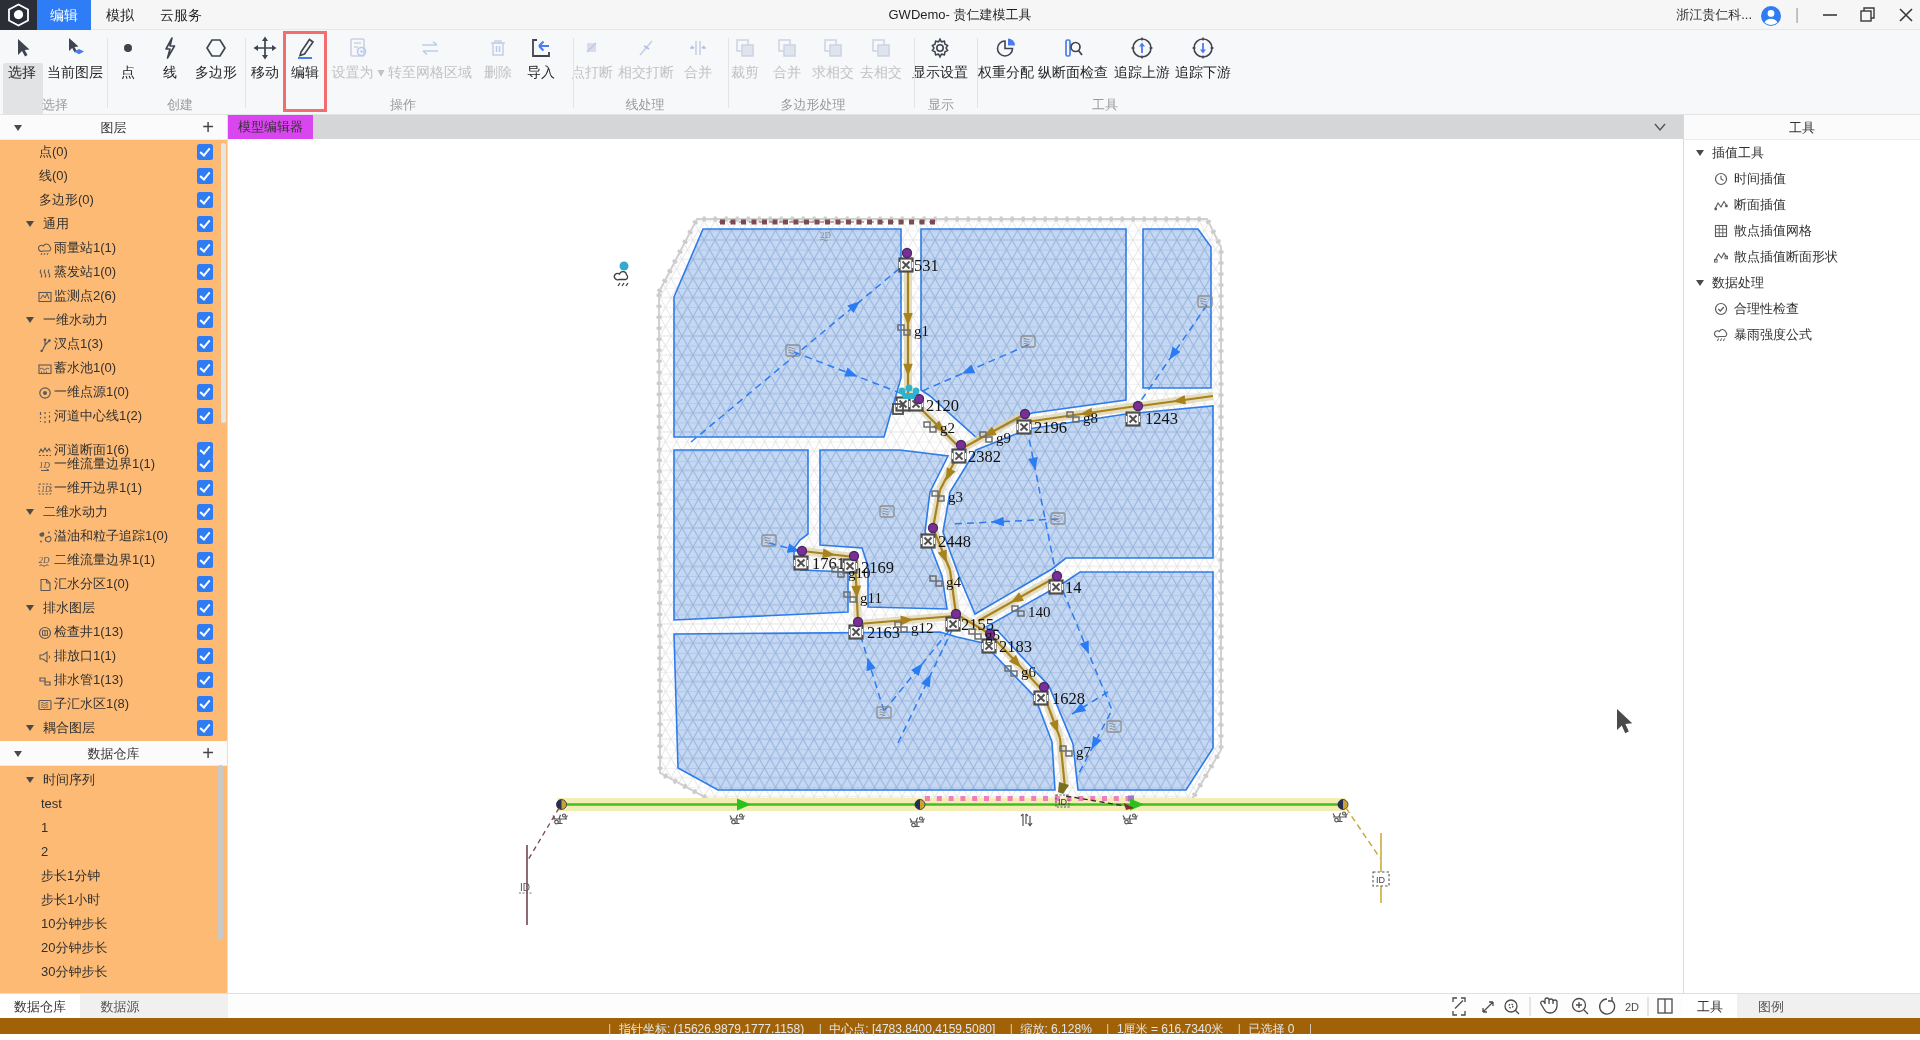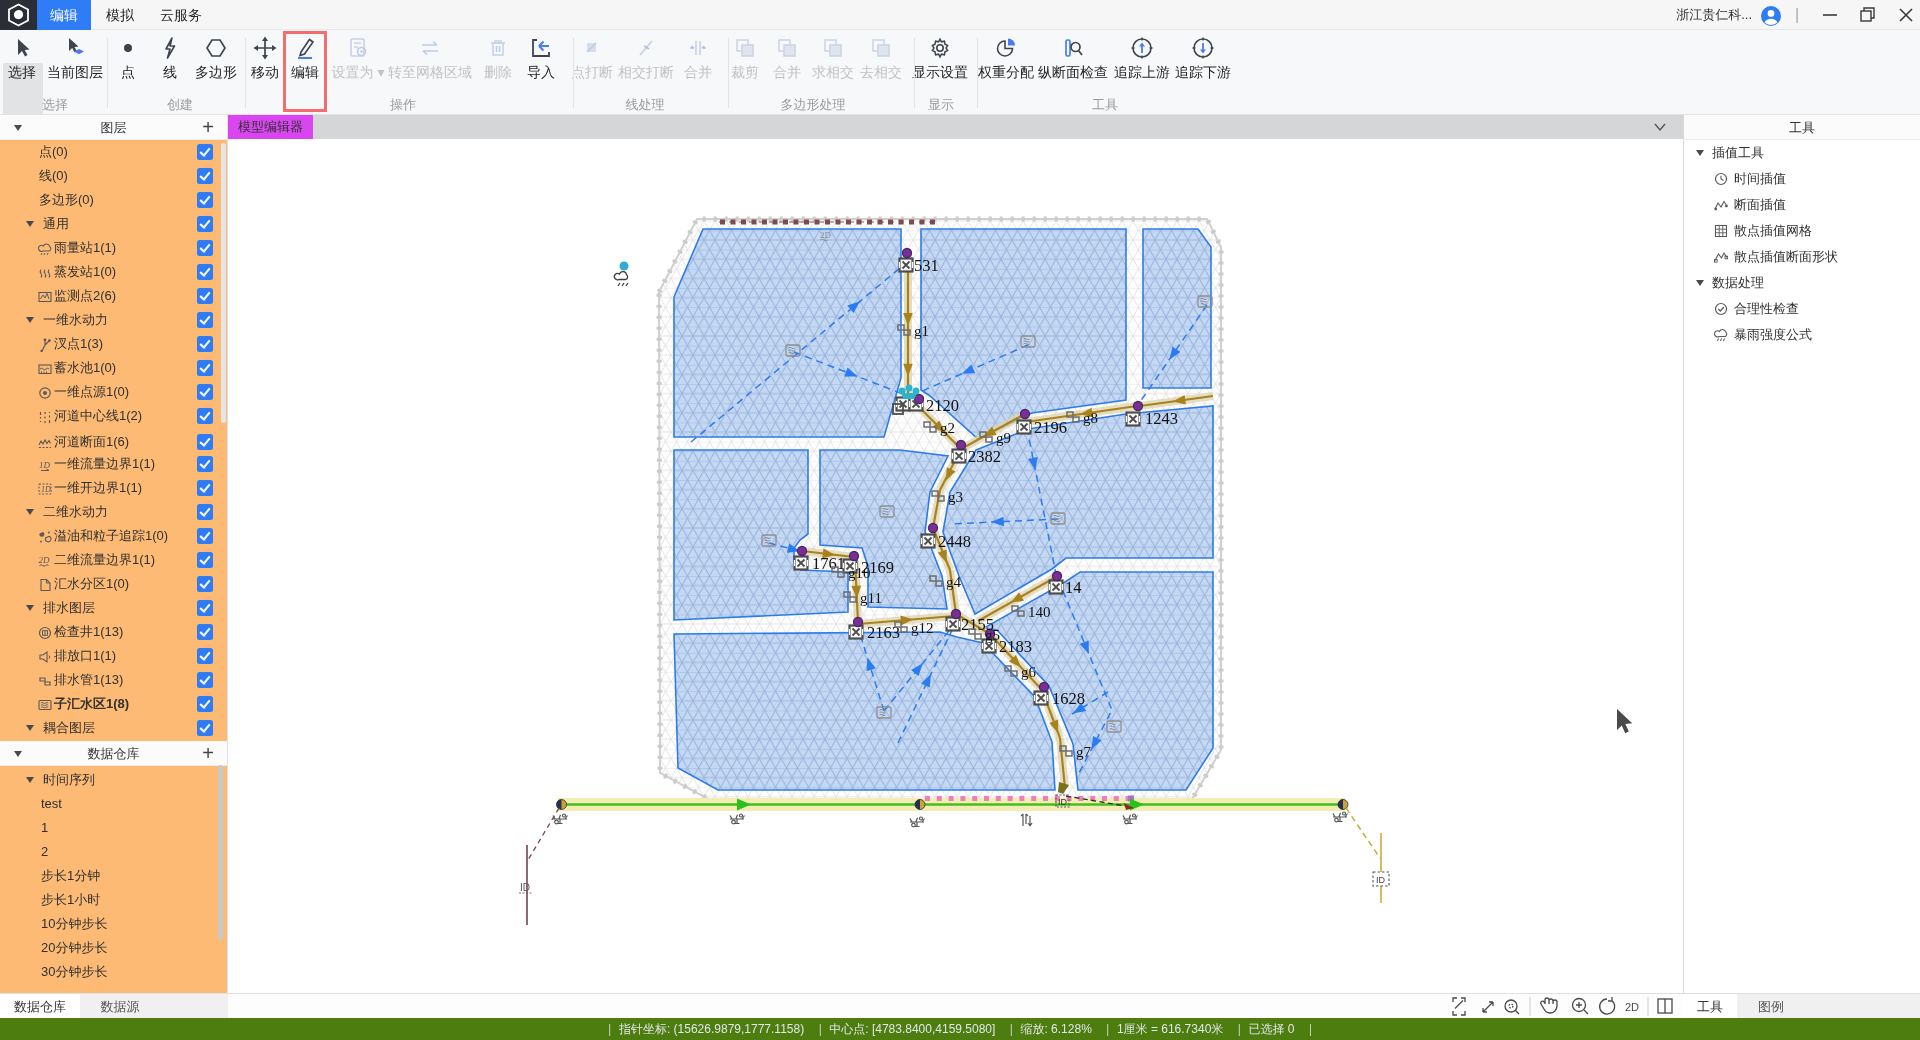--- a/index.html
+++ b/index.html
@@ -35,30 +35,31 @@
 #rpanel{position:absolute;left:1683px;top:115px;width:237px;height:878px;background:#fff;border-left:1px solid #d9d9d9;}
 .rrow{position:absolute;left:0;width:237px;height:26px;font-size:13px;color:#303030;line-height:26px;}
 
 #tabbar{position:absolute;left:228px;top:115px;width:1455px;height:24px;background:#d5d6d7;}
 #tabactive{position:absolute;left:0px;top:0;width:85px;height:24px;background:#d946ef;color:#333;font-size:13px;text-align:center;line-height:24px;}
 #canvas{position:absolute;left:228px;top:139px;width:1455px;height:854px;background:#fff;}
 
 #bstrip{position:absolute;left:0;top:993px;width:1920px;height:25px;background:#f0f0f0;border-top:1px solid #e0e0e0;}
 #bstrip .canv{position:absolute;left:228px;top:0;width:1455px;height:25px;background:#fdfdfd;}
 .btab{position:absolute;top:0;height:25px;font-size:13px;text-align:center;line-height:25px;color:#333;}
-#statusbar{position:absolute;left:0;top:1018px;width:1920px;height:22px;background:#4d7c0f;color:#e3e6ea;font-size:12px;text-align:center;line-height:22px;}
+#statusbar{position:absolute;left:0;top:1018px;width:1920px;height:16px;background:#a16207;color:#e3e6ea;font-size:12px;text-align:center;line-height:22px;}
 </style></head><body>
 <div id="titlebar">
 <div id="logo"><svg width="37" height="30">
         <path d="M18.5 4.5 L28 9.5 L28 20.5 L18.5 25.5 L9 20.5 L9 9.5 Z" fill="none" stroke="#fff" stroke-width="1.8"></path>
         <path d="M18.5 10 c3.2 0 4.6 2.2 4.6 4.6 c0 2.8 -2 4.6 -4.6 4.6 c-2.6 0 -4.6 -1.8 -4.6 -4.4 c0 -2.2 1.4 -3.4 2.4 -4.0 c0.8 -0.5 1.6 -0.8 2.2 -0.8 Z" fill="#fff"></path>
       </svg></div>
 <div id="tab-edit">编辑</div>
 <div class="ttab" style="left:106px;">模拟</div>
 <div class="ttab" style="left:160px;">云服务</div>
+<div id="apptitle">GWDemo- 贵仁建模工具</div>
 <div id="account">浙江贵仁科...</div>
 <svg class="abs" style="left:1760px;top:5px;" width="22" height="22">
       <circle cx="11" cy="11" r="10" fill="#2e7cf6"></circle>
       <circle cx="11" cy="8.4" r="3.4" fill="#fff"></circle>
       <path d="M4.5 17.5 a7.5 7.5 0 0 1 13 0 a10 10 0 0 1 -13 0 Z" fill="#fff"></path>
     </svg>
 <div class="winbtn" style="left:1778px;color:#aaa;">|</div>
 <svg class="abs" style="left:1815px;top:0;" width="30" height="30">
       <path d="M8 15 H22" stroke="#3a3a3a" stroke-width="1.6"></path>
     </svg>
@@ -260,21 +261,21 @@
       <div style="position:absolute;left:41px;top:0;">一维点源1(0)</div>
       <div class="cb"></div>
     </div>
     <div class="lrow" style="top:289px;">
       <svg class="licon" width="14" height="14" viewBox="0 0 14 14">
         <path d="M2.5 2 v3 m0 2 v1.5 m0 2.5 v1 M7 2 v2 m0 2.5 v2 m0 2.5 v2 M11.5 2 v1 m0 2.5 v2 m0 2.5 v3" stroke="#5a5a5a" stroke-width="1.2"></path>
       </svg>
       <div style="position:absolute;left:41px;top:0;">河道中心线1(2)</div>
       <div class="cb"></div>
     </div>
-    <div class="lrow" style="top:315px;">
+    <div class="lrow" style="top:323px;">
       <svg class="licon" width="14" height="14" viewBox="0 0 14 14">
         <path d="M1 9 l2 -4 2 3 2 -4 2 3.5 2 -3 1.5 3" fill="none" stroke="#5a5a5a" stroke-width="1.1"></path>
         <path d="M1 11.5 h12" stroke="#5a5a5a" stroke-width="1" stroke-dasharray="2 1.5"></path>
       </svg>
       <div style="position:absolute;left:41px;top:0;">河道断面1(6)</div>
       <div class="cb"></div>
     </div>
     <div class="lrow" style="top:337px;">
       <svg class="licon" width="14" height="14" viewBox="0 0 14 14">
         <text x="1" y="10" font-size="9" font-style="italic" fill="#5a5a5a" font-family="Liberation Serif">1D</text>
@@ -348,21 +349,21 @@
         <path d="M2 4 h5 v4 h5 v3 h-5 v-4 h-5 Z" fill="none" stroke="#5a5a5a" stroke-width="1.2"></path>
       </svg>
       <div style="position:absolute;left:41px;top:0;">排水管1(13)</div>
       <div class="cb"></div>
     </div>
     <div class="lrow" style="top:577px;">
       <svg class="licon" width="14" height="14" viewBox="0 0 14 14">
         <rect x="1" y="2.5" width="12" height="9" rx="1" fill="none" stroke="#5a5a5a" stroke-width="1.1"></rect>
         <path d="M3 5 q1.2 -1 2.4 0 q1.2 1 2.4 0 q1.2 -1 2.4 0 M3 7.2 q1.2 -1 2.4 0 q1.2 1 2.4 0 q1.2 -1 2.4 0 M3 9.4 q1.2 -1 2.4 0 q1.2 1 2.4 0 q1.2 -1 2.4 0" fill="none" stroke="#5a5a5a" stroke-width="0.9"></path>
       </svg>
-      <div style="position:absolute;left:41px;top:0;font-weight:bold;">子汇水区1(8)</div>
+      <div style="position:absolute;left:41px;top:0;">子汇水区1(8)</div>
       <div class="cb"></div>
     </div>
     <div class="lrow" style="top:601px;">
       <div class="tri"></div>
       <div style="position:absolute;left:30px;top:0;">耦合图层</div>
       <div class="cb"></div>
     </div>
     <div class="abs" style="left:221px;top:28px;width:5px;height:280px;background:#e6e6e6;border-radius:3px;"></div>
     <div class="phead" style="top:626px;">
       <div class="tri"></div>

